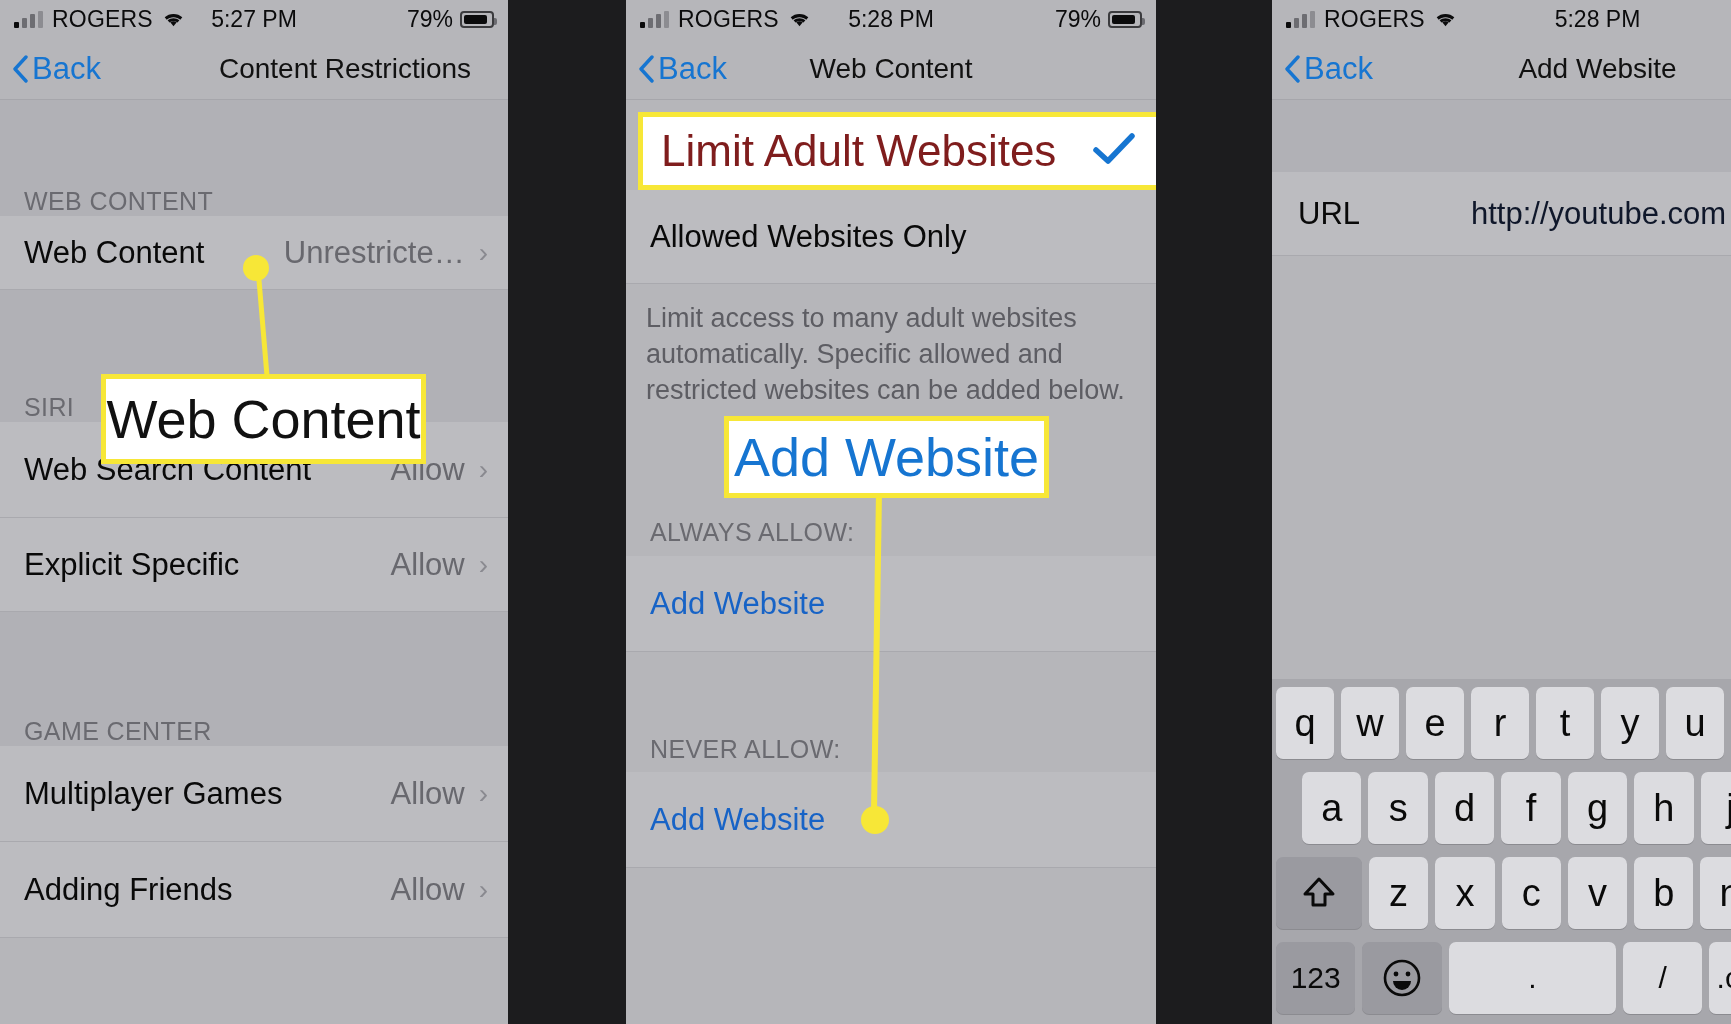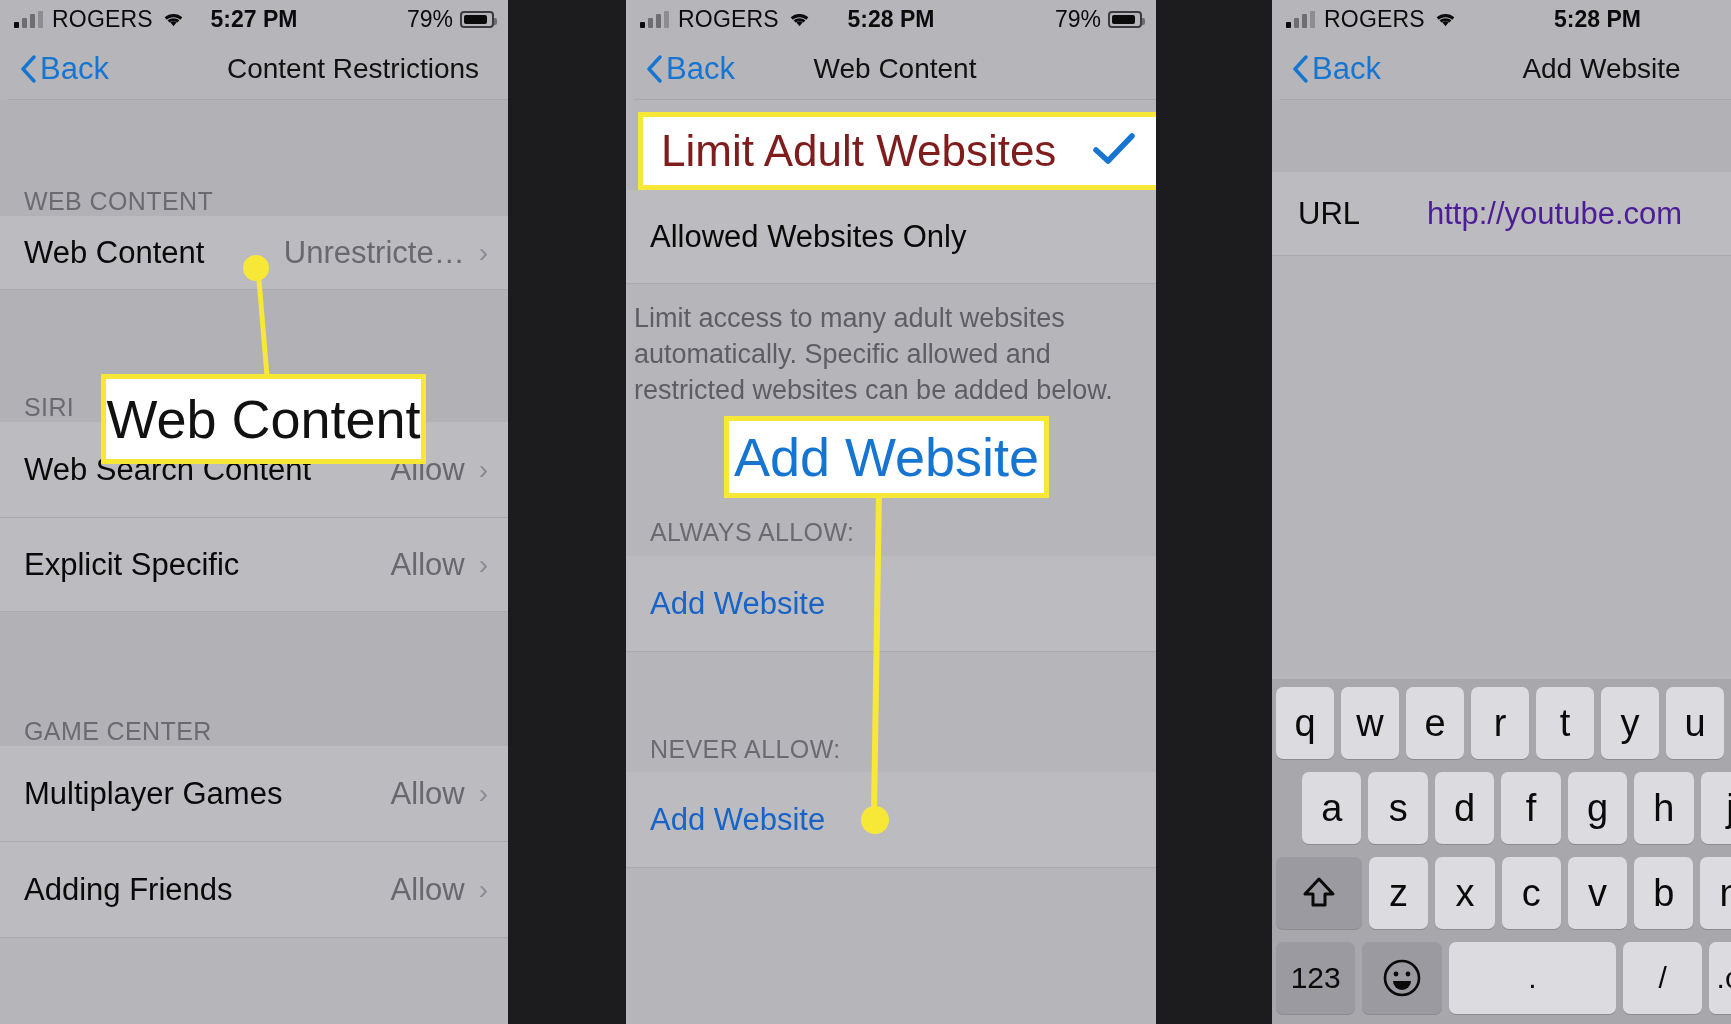--- a/index.html
+++ b/index.html
@@ -22,46 +22,46 @@
   .sb-left { display:flex; align-items:center; gap:9px; }
   .bars { display:flex; align-items:flex-end; gap:3px; height:17px; }
   .bars i { display:block; width:5px; background:#0b0b0c; border-radius:1px; }
   .bars i:nth-child(1){ height:6px; }
   .bars i:nth-child(2){ height:10px; background:#6d6d72; }
   .bars i:nth-child(3){ height:14px; background:#6d6d72; }
   .bars i:nth-child(4){ height:17px; background:#8c8c91; }
   .carrier { font-size:23px; letter-spacing:.2px; font-weight:500; }
   .wifi { position:relative; width:23px; height:17px; }
   .wifi svg { display:block; }
-  .sb-time { position:absolute; left:50%; transform:translateX(-50%); font-weight:700; font-size:23px; }
+  .sb-time { position:absolute; left:50%; transform:translateX(-50%); font-weight:400; font-size:23px; }
   .sb-right { margin-left:auto; display:flex; align-items:center; gap:7px; font-weight:500; }
   .batt { width:34px; height:17px; border:2px solid #3b3b3e; border-radius:4px; position:relative; padding:2px; }
   .batt:after{ content:""; position:absolute; right:-5px; top:5px; width:3px; height:7px; background:#6b6b70; border-radius:0 2px 2px 0;}
   .batt i { display:block; height:100%; width:90%; background:#0b0b0c; border-radius:2px; }
 
   
   .navbar { height:62px; display:flex; align-items:center; position:relative; background:#b6b6ba;
-            border-bottom:1px solid #a6a6ab;margin-left:8px; }
+            border-bottom:1px solid #a6a6ab; }
   .back { display:flex; align-items:center; gap:4px; padding-left:12px; color:#1675d1; font-size:31px; }
   .chev { width:16px; height:28px; }
   .navtitle { position:absolute; left:50%; transform:translateX(-50%); font-size:28px; font-weight:400; color:#111; white-space:nowrap; }
   .p1 .navtitle { left:auto; transform:none; margin-left:118px; position:static; }
 
   
   .grp-gap { background:#b1b1b6; }
   .hdr { color:#6a6a70; font-size:25px; letter-spacing:.4px; padding:0 24px; display:flex; align-items:flex-end; }
   .row { background:#bcbcc0; display:flex; align-items:center; padding:0 20px 0 24px;
          border-bottom:1px solid #a9a9ae; position:relative; }
   .row .label { font-size:31px; color:#090909; white-space:nowrap; }
   .row .value { margin-left:auto; font-size:31px; color:#68686e; white-space:nowrap; }
   .row .disc { margin-left:14px; color:#8a8a90; font-size:28px; }
   .row .bluelabel { color:#1763c6; font-size:31px; }
 
   
-  .desc { color:#5d5d63; font-size:27px; line-height:36px; padding:16px 22px 0 8px; }
+  .desc { color:#5d5d63; font-size:27px; line-height:36px; padding:16px 22px 0 20px; }
 
   
   .check { margin-left:auto; }
 
   
   .callout { position:absolute; background:#fff; border:5px solid #f7e737;
              display:flex; align-items:center; justify-content:center; z-index:40; }
   .callout .ctext { font-size:54px; color:#111; white-space:nowrap; }
   .callout .ctext.blue { color:#1675d1; }
 
@@ -287,21 +287,21 @@
           </svg>
         <span>Back</span>
       </div>
       <div class="navtitle">Add Website</div>
     </div>
 
     <div class="grp-gap" style="height:72px"></div>
 
     <div class="row" style="height:84px;padding-left:26px">
       <span class="label">URL</span>
-      <span style="margin-left:67px;font-size:31px;color:#4c1d95">http://youtube.com</span>
+      <span style="margin-left:111px;font-size:31px;color:#0f172a">http://youtube.com</span>
       <span style="margin-left:auto;">
         <svg width="32" height="32" viewBox="0 0 32 32">
             <circle cx="16" cy="16" r="15" fill="#9b9ba0"></circle>
             <path d="M10.5 10.5 21.5 21.5M21.5 10.5 10.5 21.5" stroke="#c9c9cd" stroke-width="2.6" stroke-linecap="round"></path>
           </svg>
       </span>
     </div>
 
     <div class="kb">
       <div class="kbrow r1">

